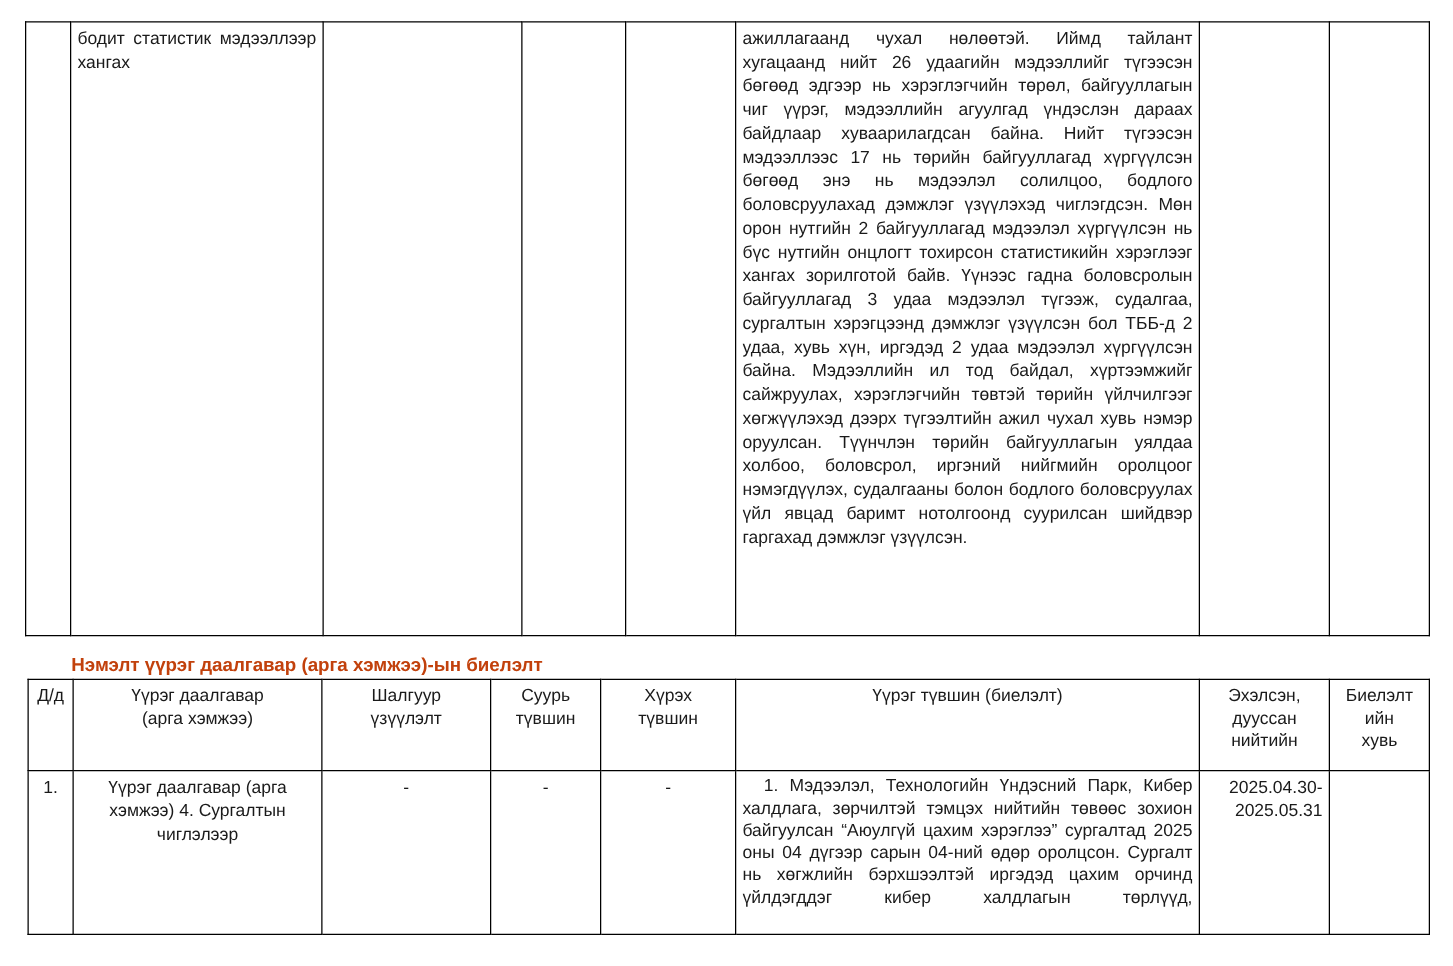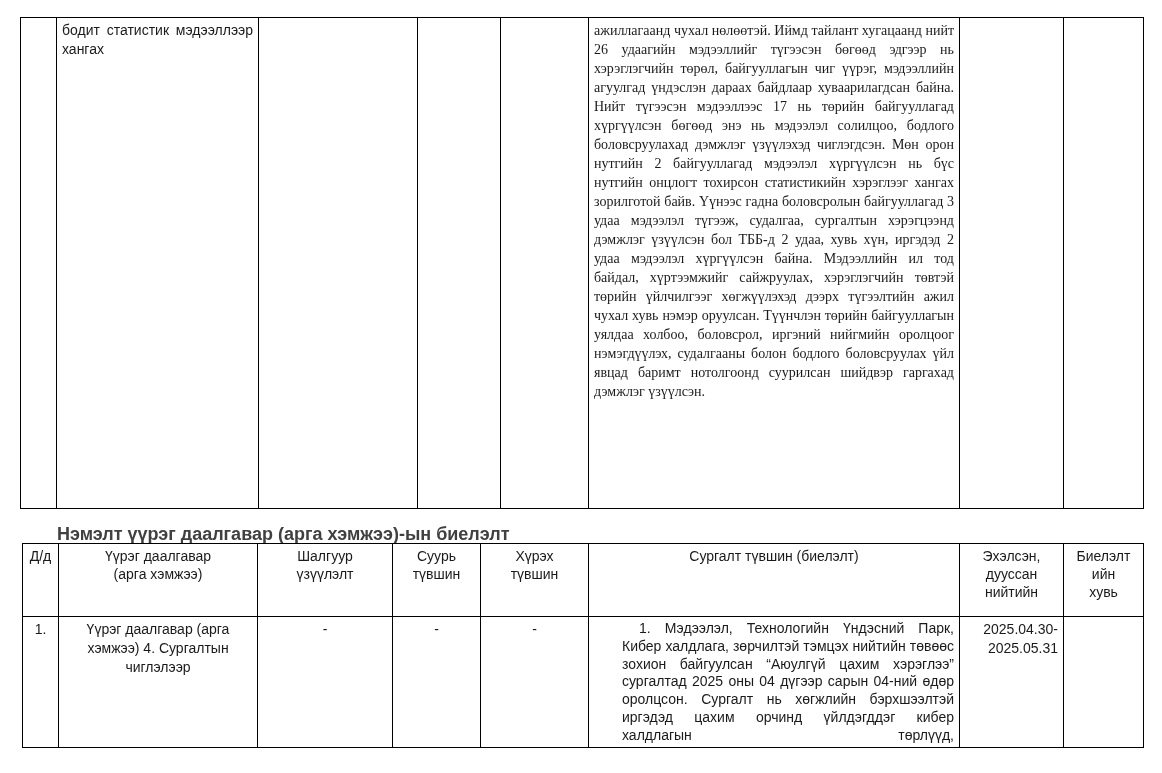--- a/index.html
+++ b/index.html
@@ -26,27 +26,27 @@
     padding: 3px 5px;
     vertical-align: top;
     overflow: hidden;
     word-wrap: break-word;
   }
 
   
   table.top-tbl { left: 20px; top: 17px; width: 1123px; }
   table.top-tbl tr { height: 491px; }
   .just { text-align: justify; }
-  .clip-result-top { max-height: 481px; overflow: hidden; font-family: Liberation Serif, serif; }
+  .clip-result-top { max-height: 481px; overflow: hidden; }
   .clip-task-top  { max-height: 481px; overflow: hidden; }
 
   
   .heading {
     position: absolute; left: 57px; top: 524px;
-    font-size: 18px; font-weight: bold; color: #404040;
+    font-size: 15px; font-weight: bold; color: #c2410c;
     white-space: nowrap;
     text-align: right;
   }
 
   
   table.bot-tbl { left: 22px; top: 543px; width: 1121px; }
   tr.hdr-row { height: 73px; }
   tr.data-row { height: 131px; }
   td.hd {
     text-align: center;
@@ -57,21 +57,20 @@
   }
   td.hd-num { vertical-align: bottom; padding-bottom: 12px; }
   td.cell-center { text-align: center; vertical-align: top; }
   td.cell-date { text-align: right; vertical-align: top; }
   .clip-result-bot {
     max-height: 124px; overflow: hidden;
     line-height: 17.8px;
     text-align: justify;
     text-align-last: justify;
     text-indent: 17px;
-    margin-left: 28px;
   }
 </style>
 </head>
 <body>
 
 <div class="page">
 
   <table class="tbl top-tbl">
     <colgroup>
       <col style="width:36px">
@@ -118,21 +117,21 @@
         <tr class="hdr-row">
       <td class="hd hd-num">Д/д</td>
       <td class="hd">Үүрэг даалгавар
 (арга хэмжээ)</td>
       <td class="hd">Шалгуур
 үзүүлэлт</td>
       <td class="hd">Суурь
 түвшин</td>
       <td class="hd">Хүрэх
 түвшин</td>
-      <td class="hd">Сургалт түвшин (биелэлт)</td>
+      <td class="hd">Үүрэг түвшин (биелэлт)</td>
       <td class="hd">Эхэлсэн,
 дууссан
 нийтийн</td>
       <td class="hd">Биелэлт
 ийн
 хувь</td>
     </tr>
     <tr class="data-row">
       <td class="cell-center">1.</td>
       <td class="cell-center">Үүрэг даалгавар (арга хэмжээ) 4. Сургалтын чиглэлээр</td>

